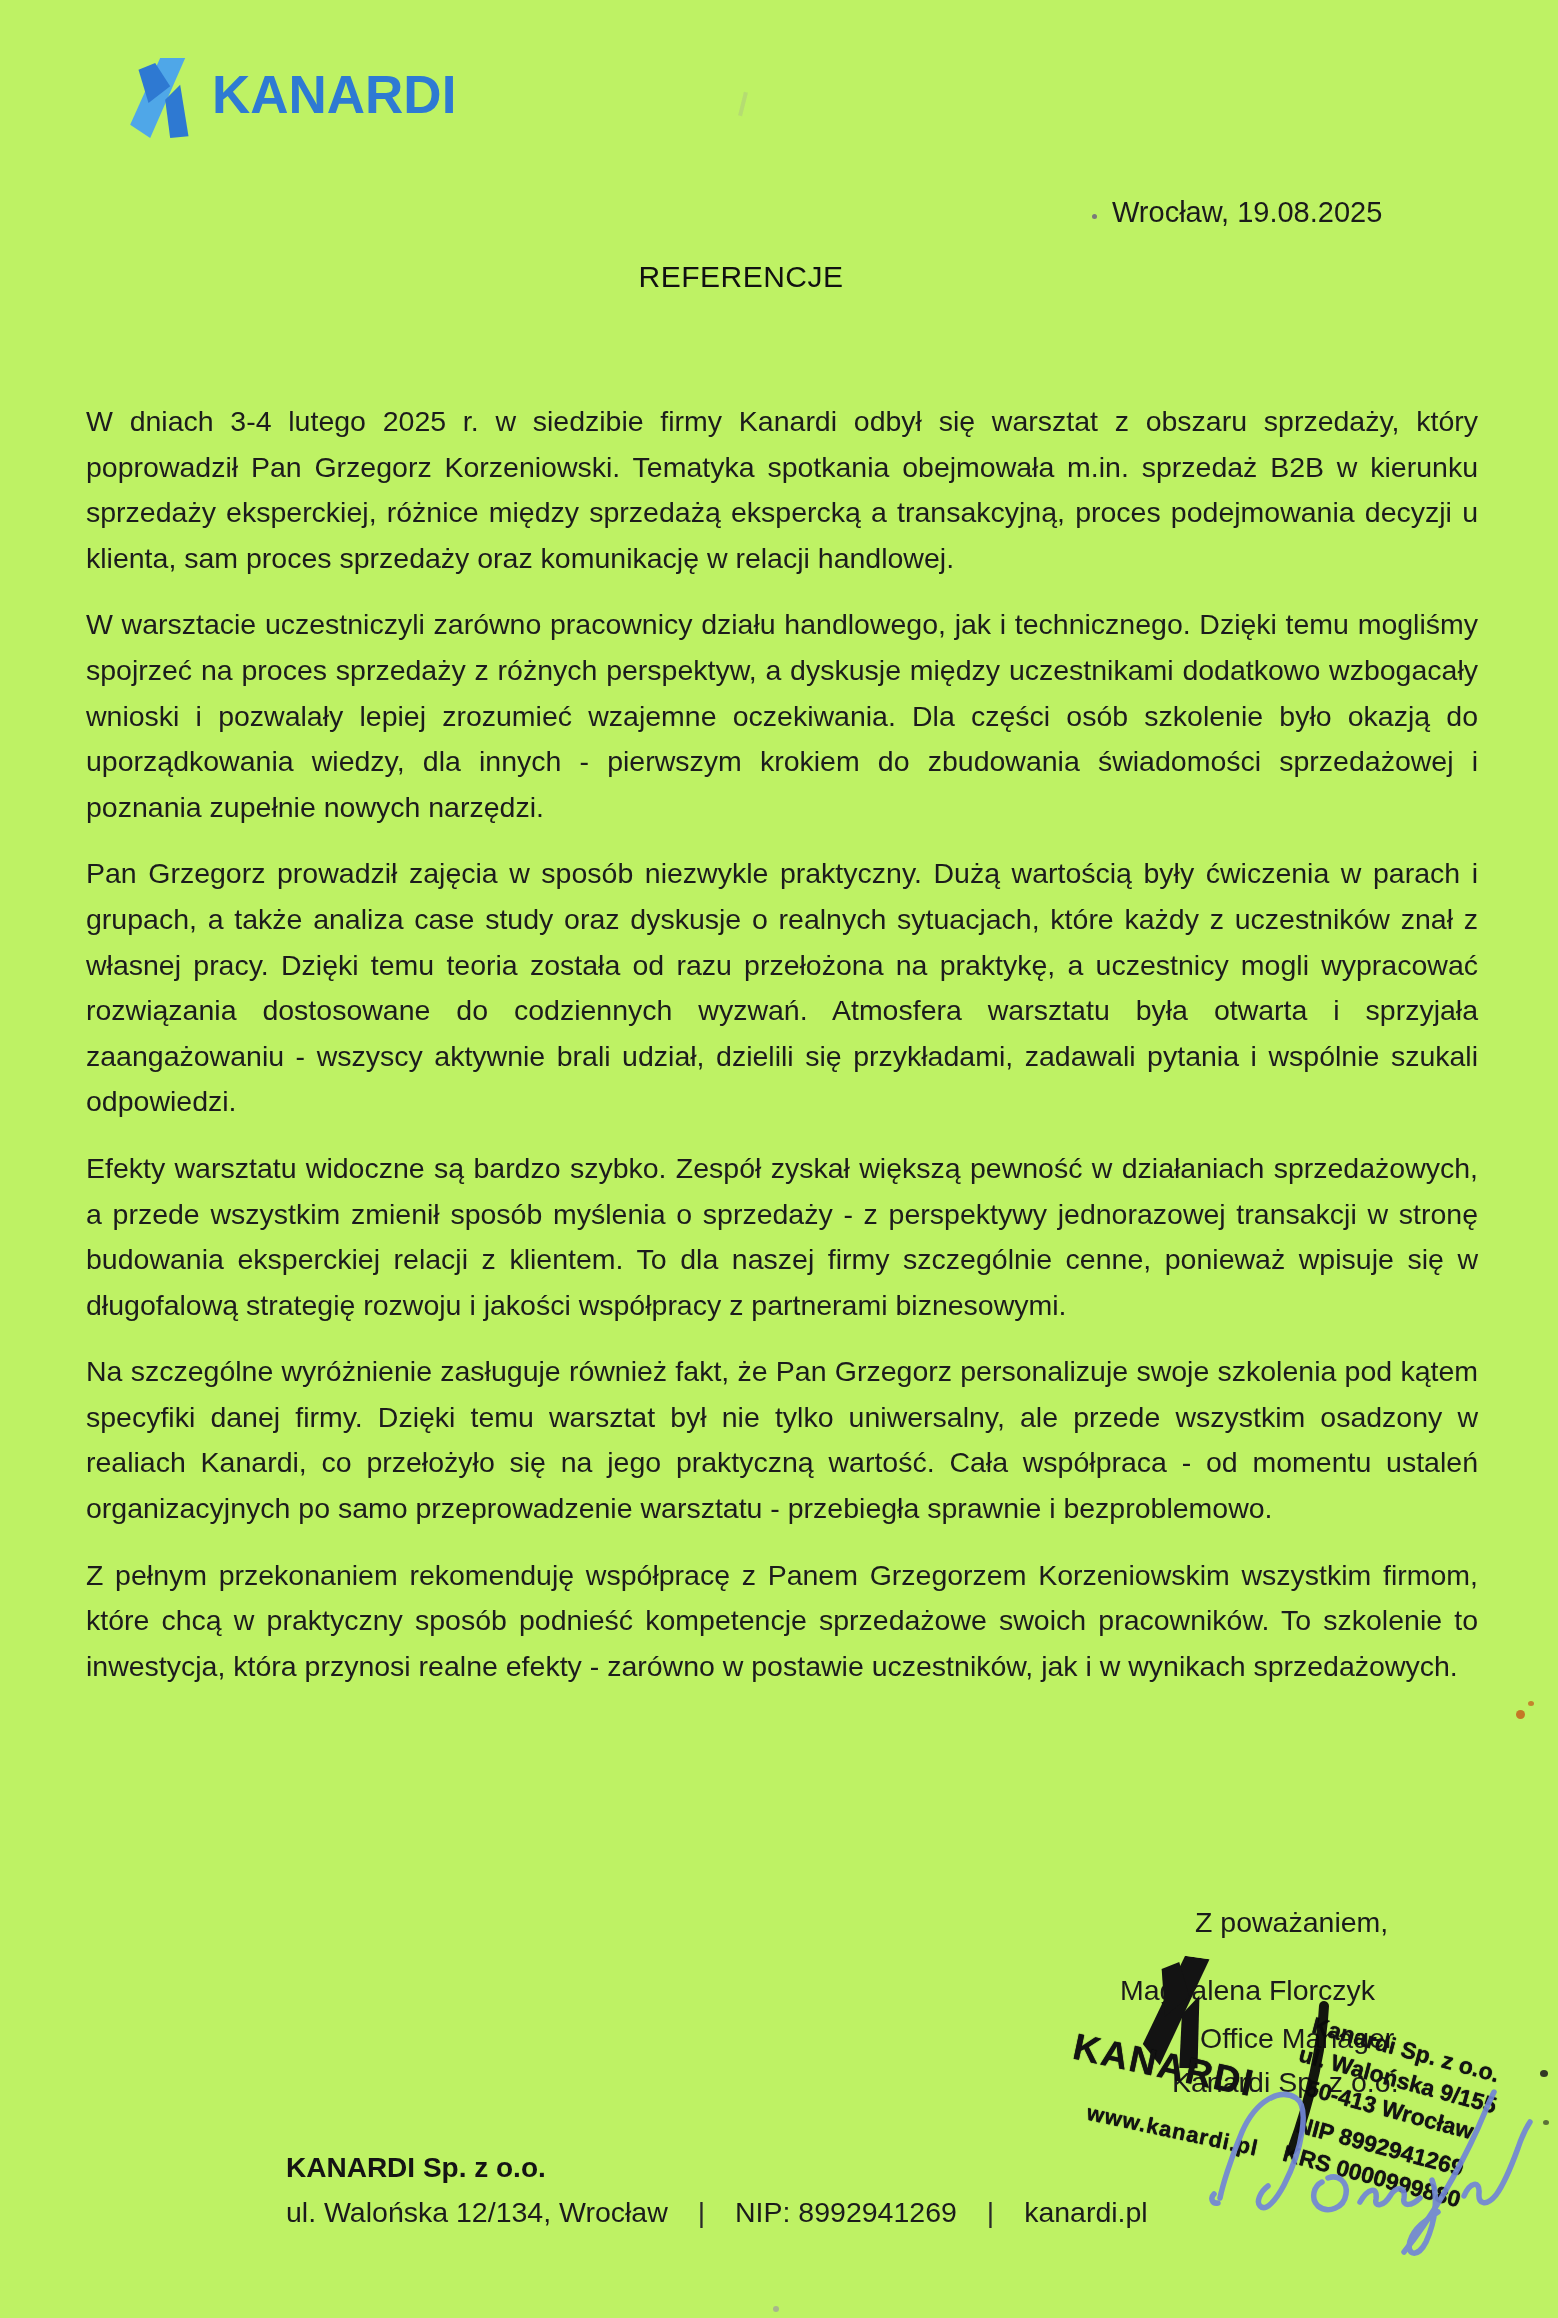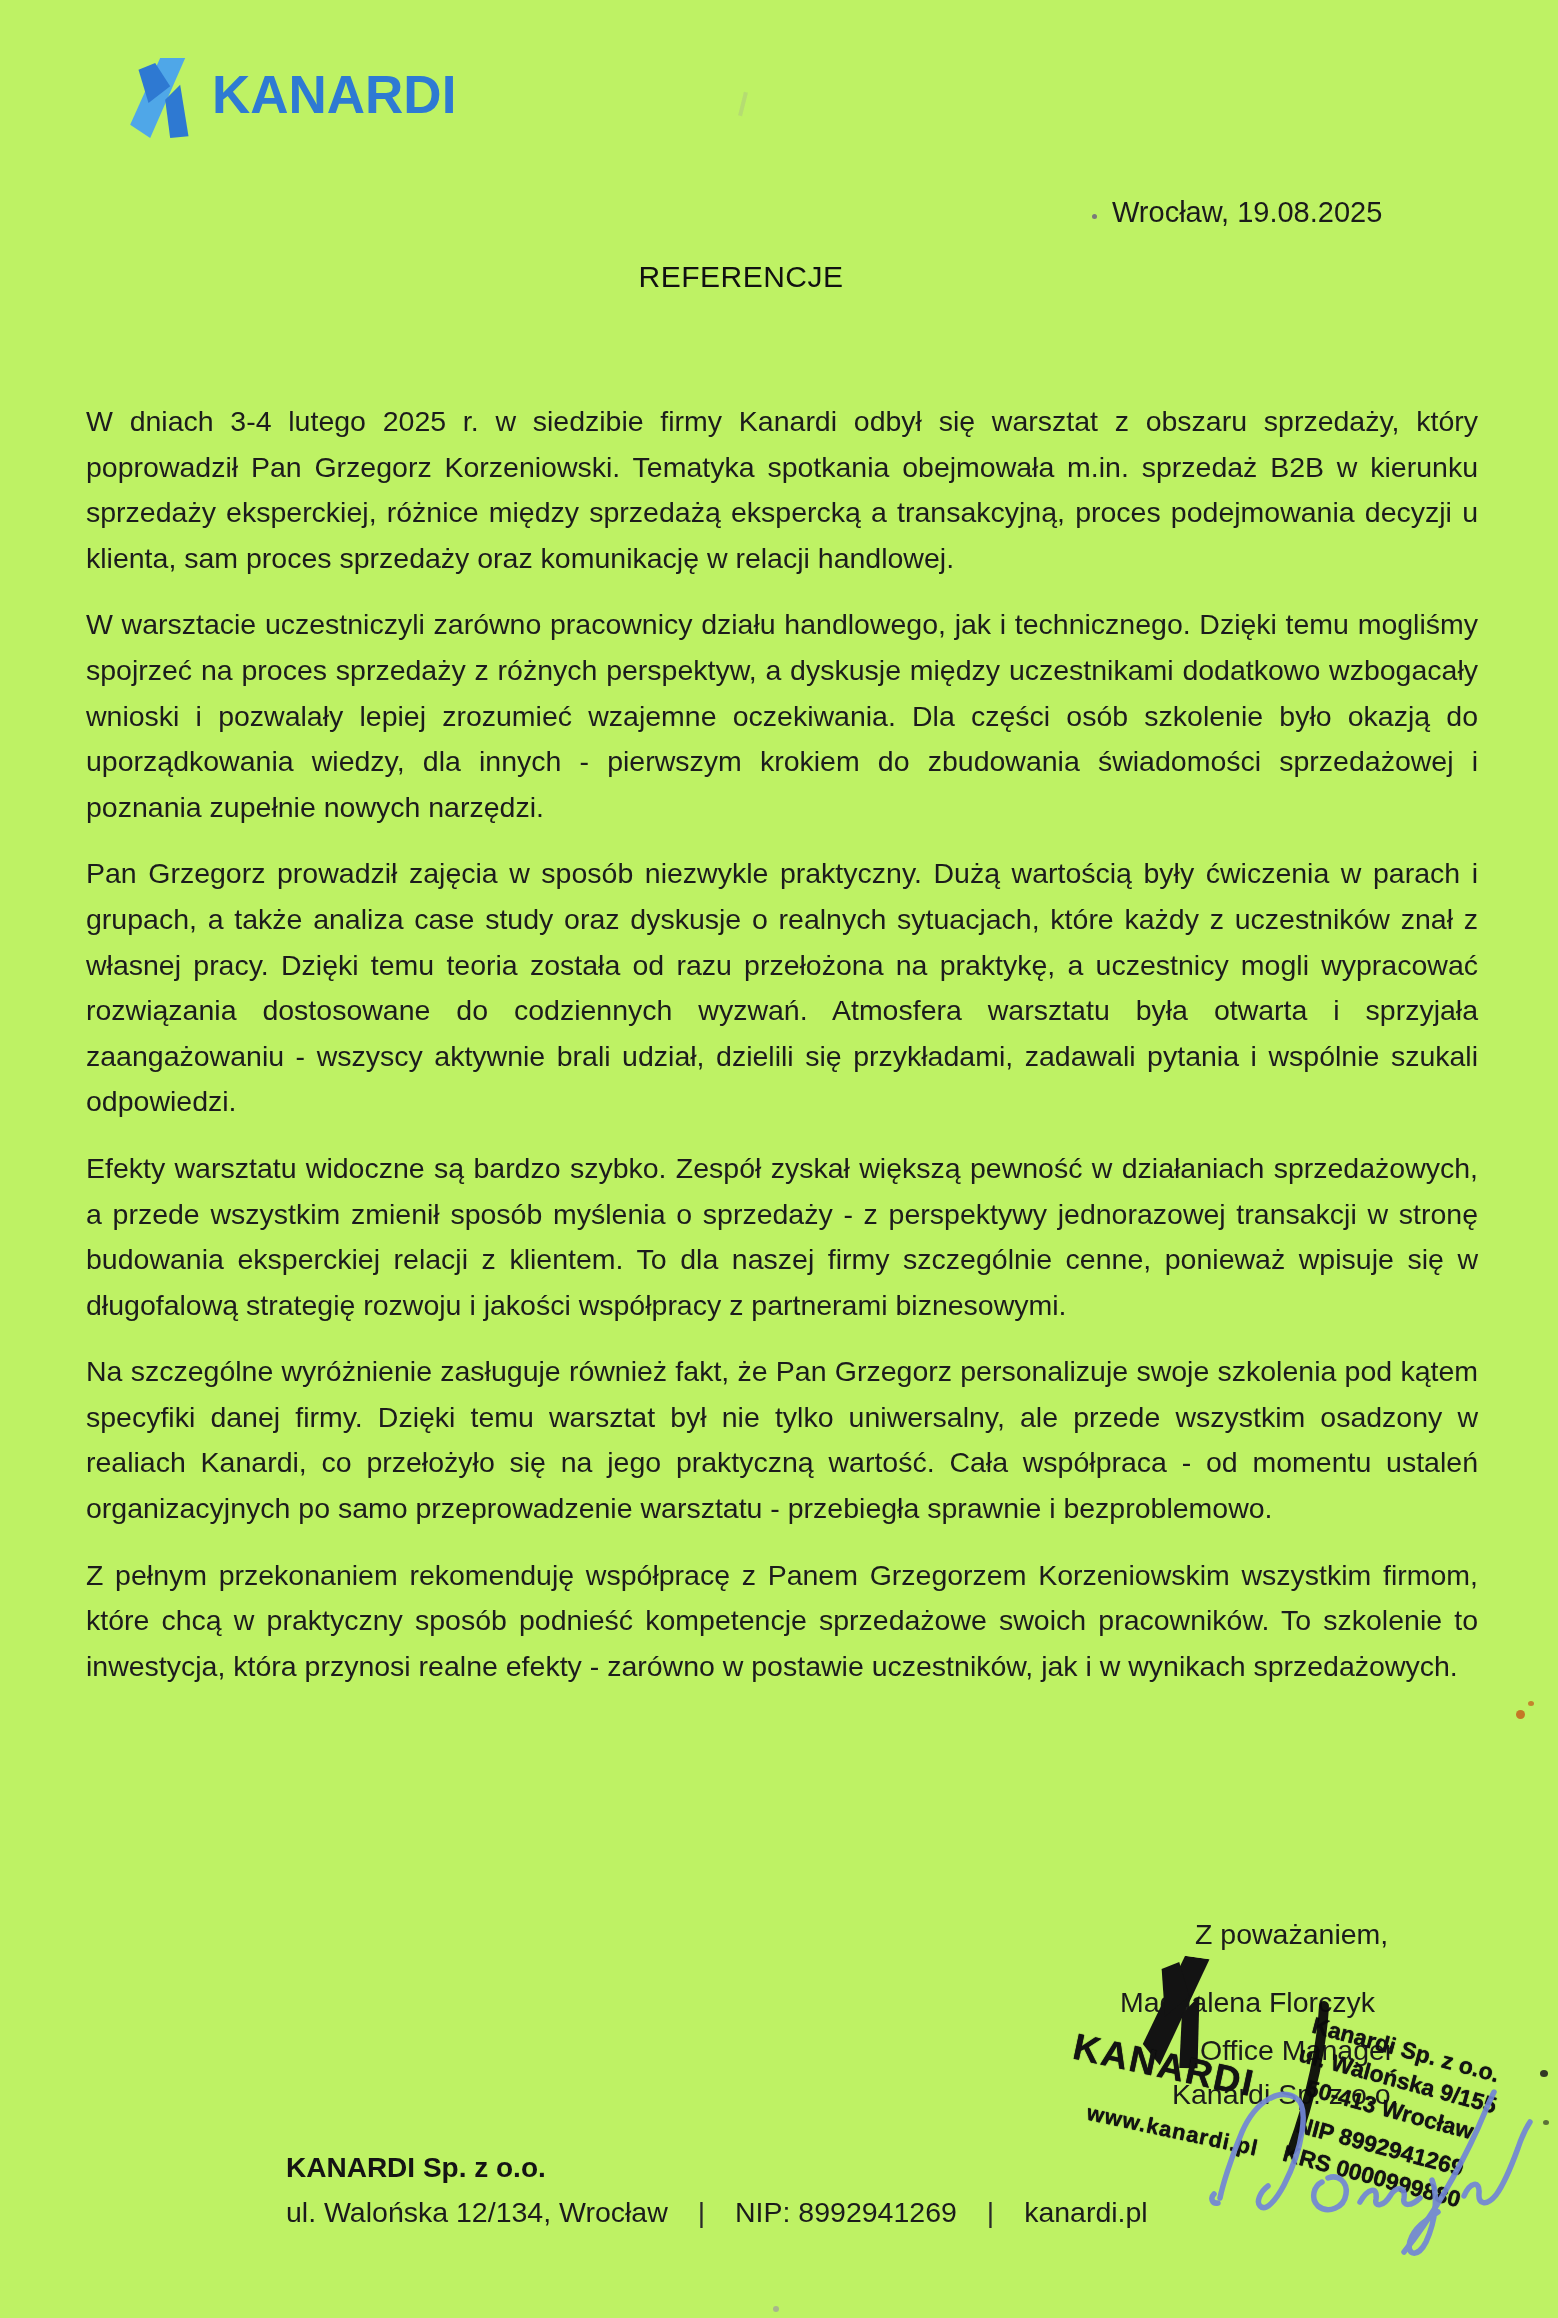--- a/index.html
+++ b/index.html
@@ -32,21 +32,21 @@
     text-align:center;font-size:30px;font-weight:normal;color:#111;
     letter-spacing:0.5px;
   }
   
   .body-text{
     position:absolute;top:399px;left:78px;width:1400px;
     font-size:28.5px;line-height:45.6px;text-align:justify;
   }
   .body-text p{margin:0 0 21px 8px;}
   
-  .closing-line{position:absolute;font-size:28.5px;white-space:nowrap;color:#1b1b1b;z-index:1;margin-top:12px;}
+  .closing-line{position:absolute;font-size:28.5px;white-space:nowrap;color:#1b1b1b;z-index:1;}
   .valediction{top:1906px;left:1195px;}
   .signer-name{top:1974px;left:1120px;}
   .signer-title{top:2022px;left:1200px;}
   .signer-company{top:2066px;left:1172px;}
   
   .stamp{position:absolute;color:#131313;z-index:3;}
   .stamp-k-icon{
     position:absolute;left:1146px;top:1956px;width:74px;height:112px;
     transform:rotate(8deg);z-index:3;
   }

